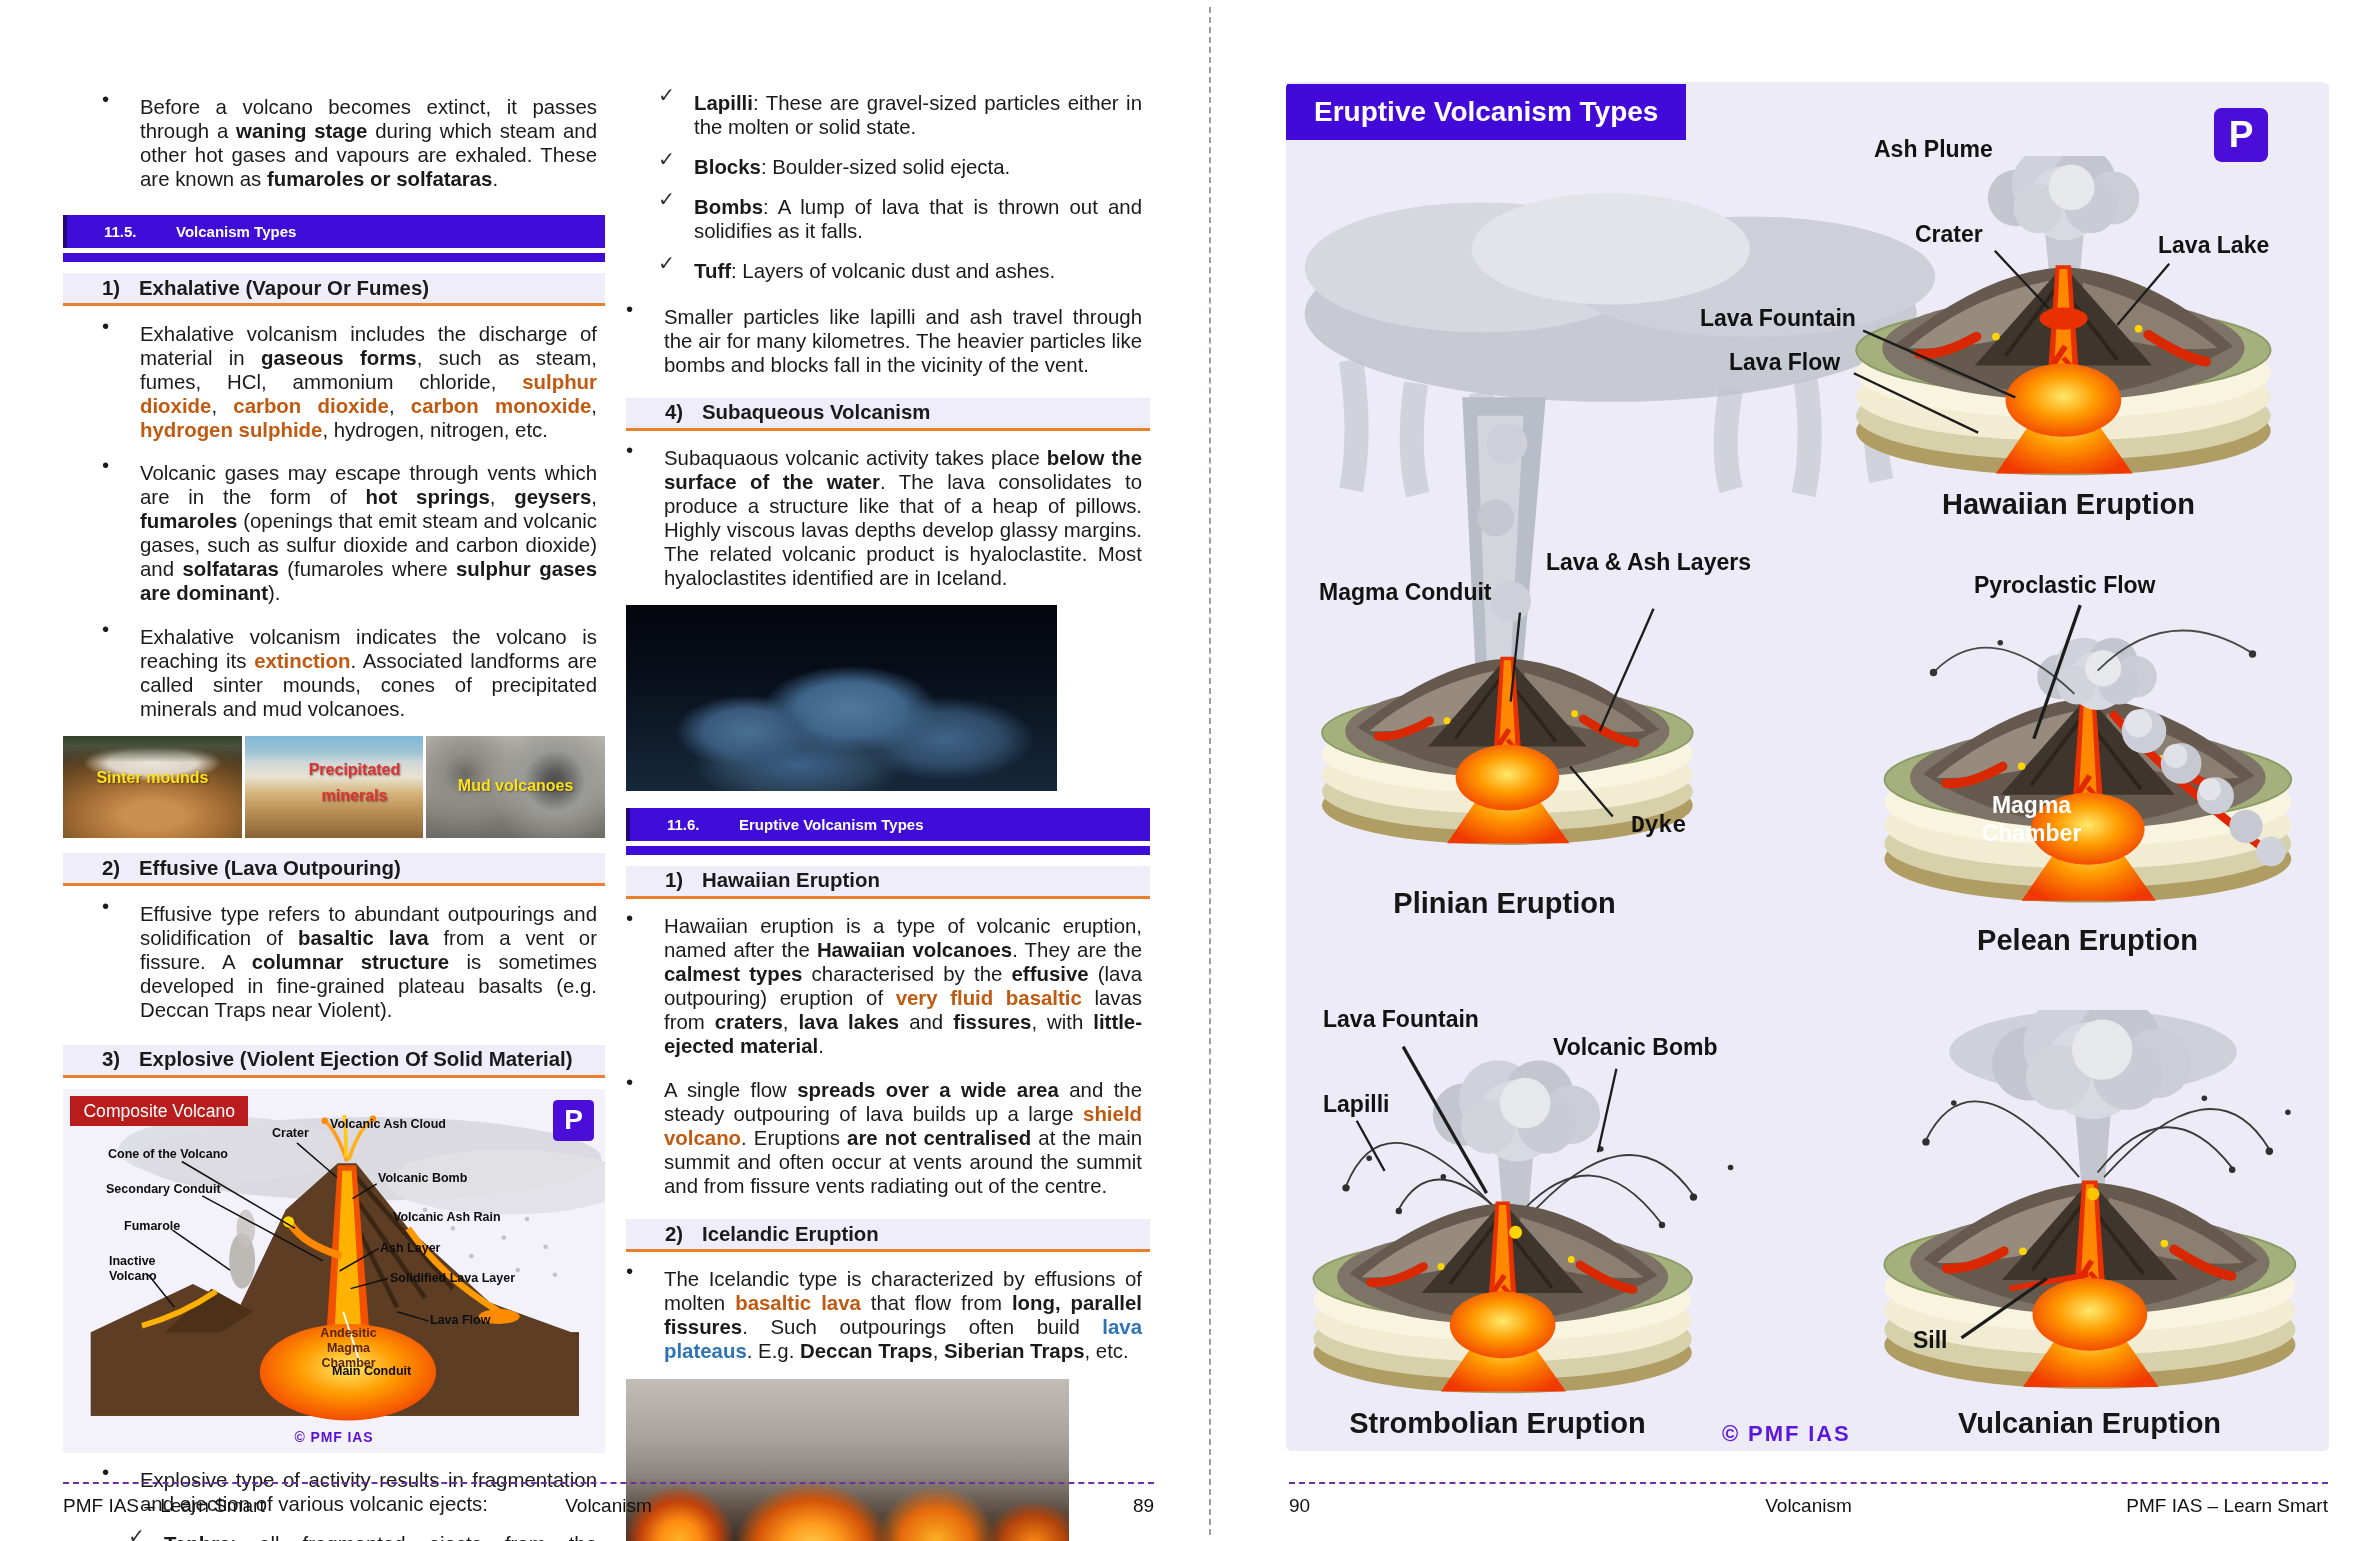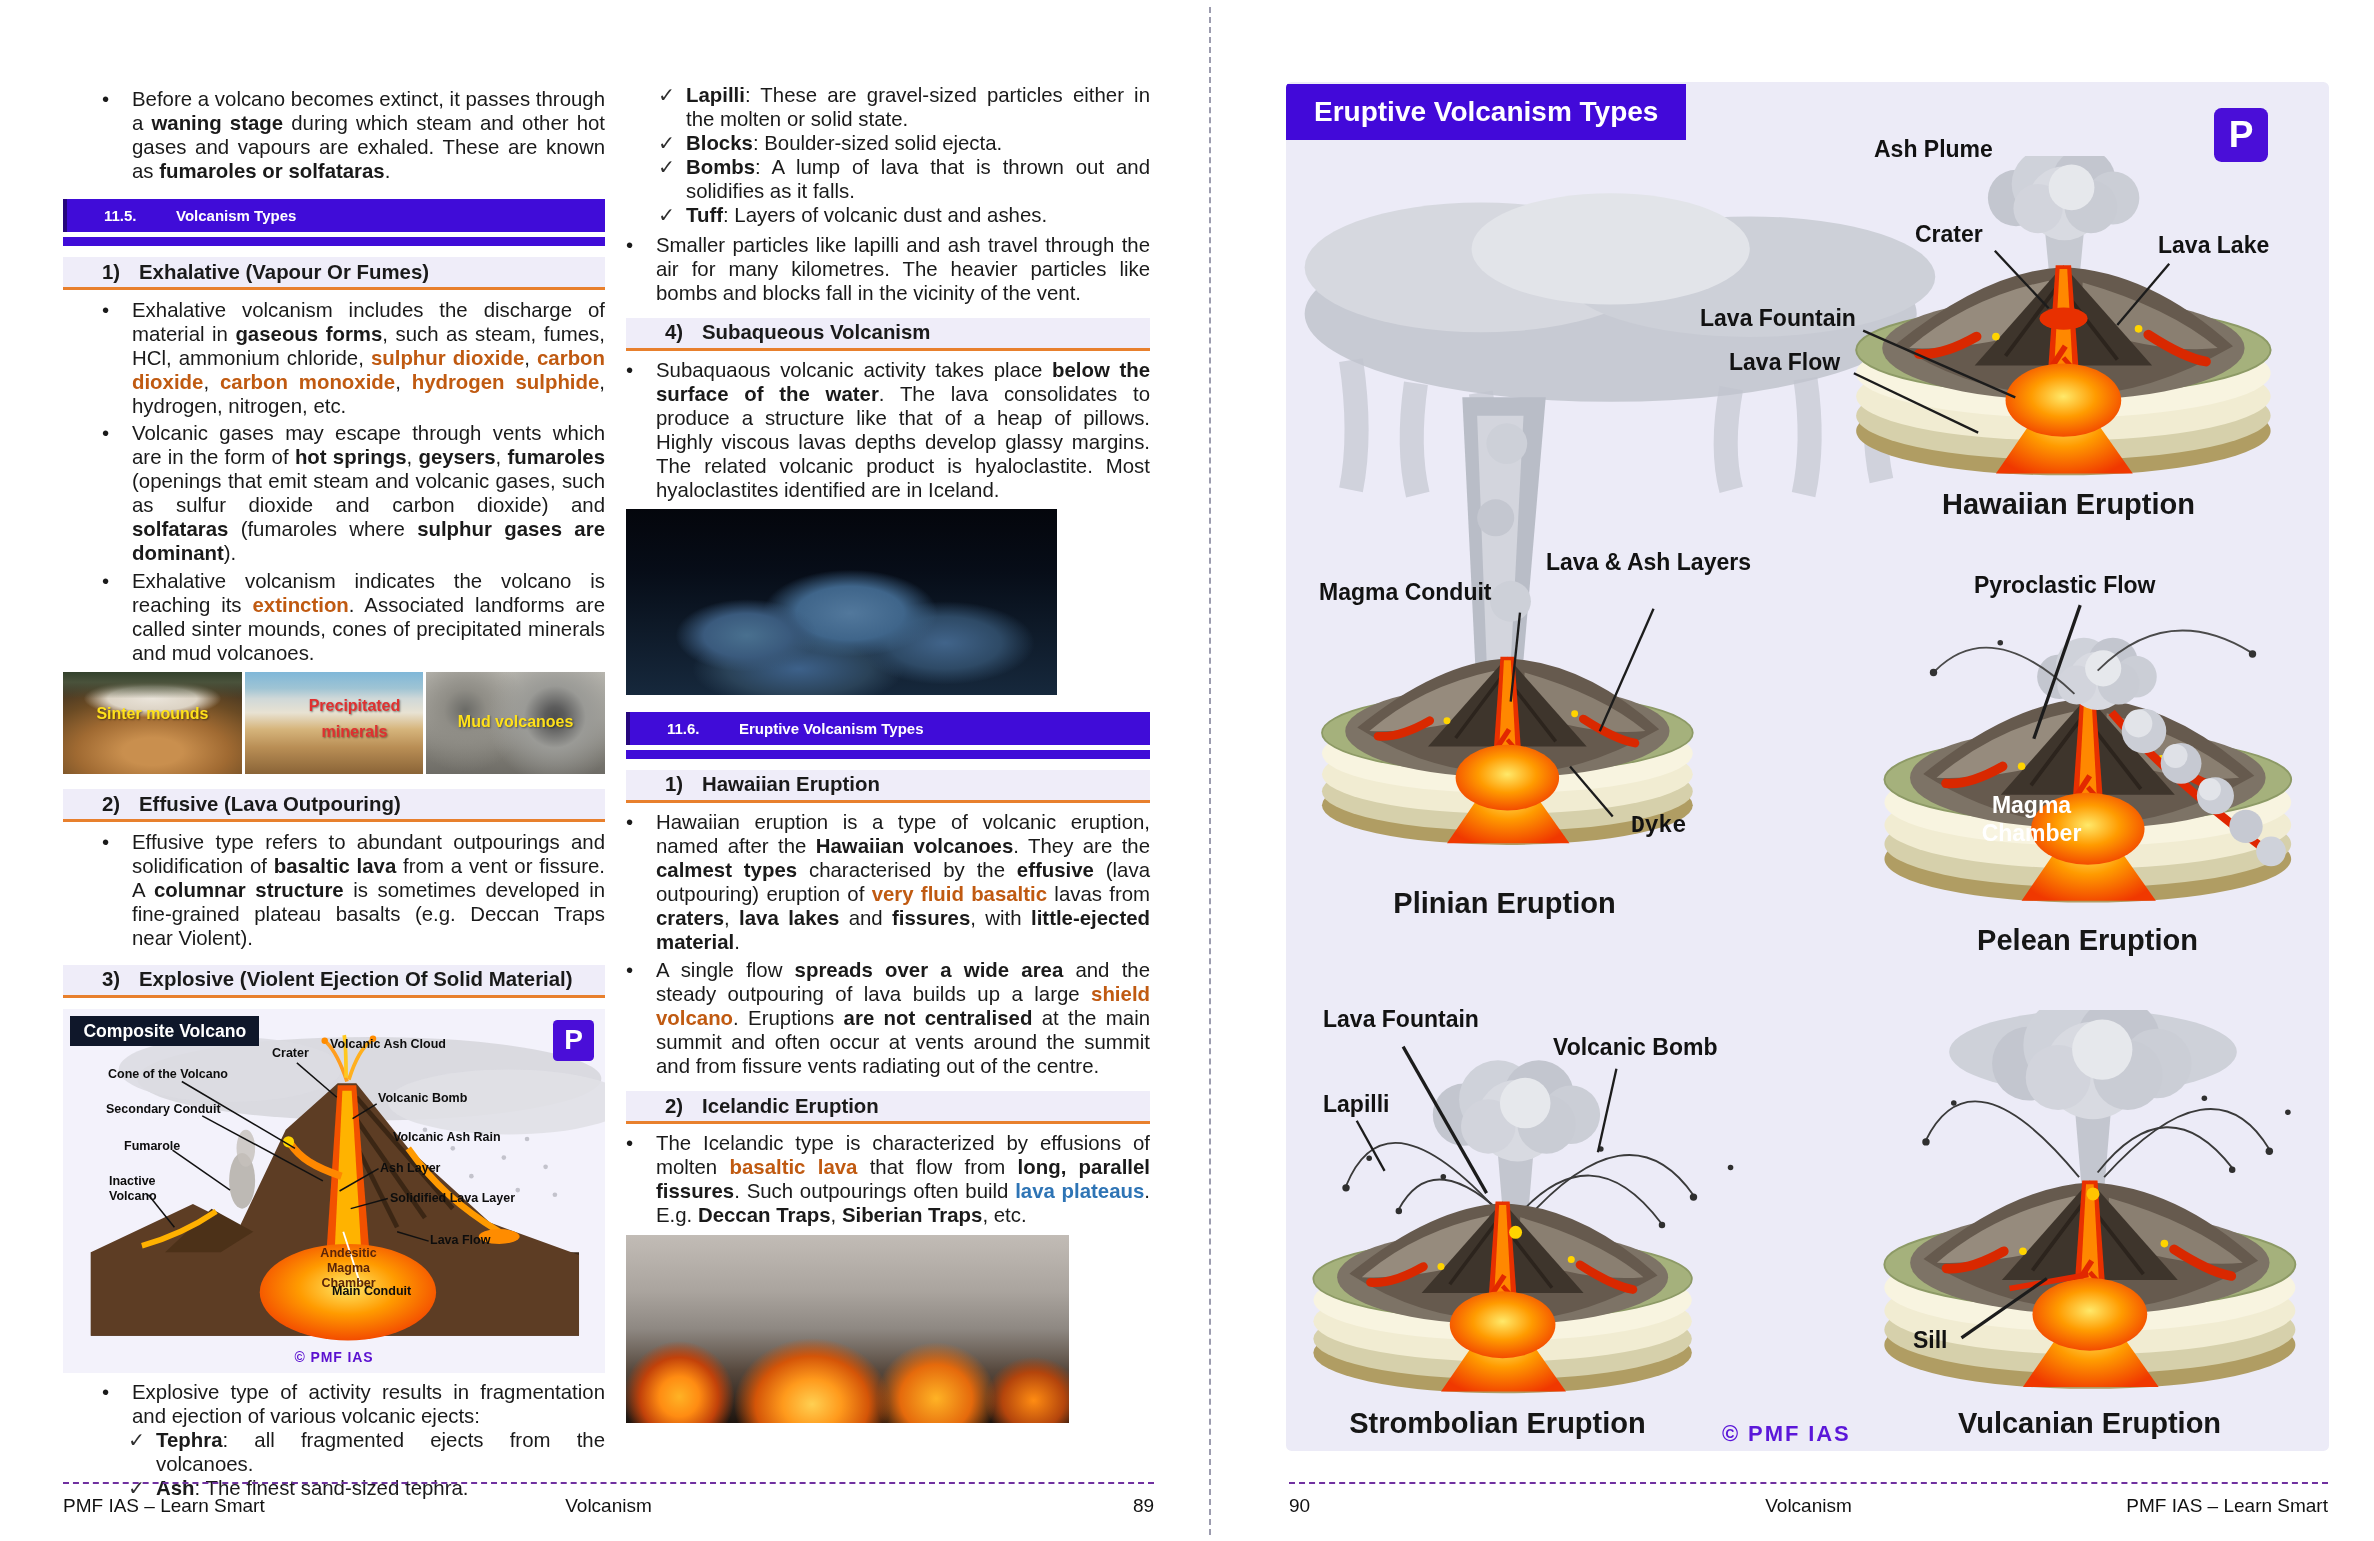--- a/index.html
+++ b/index.html
@@ -1,18 +1,18 @@
 <!DOCTYPE html>
 <html style="font-size:15px"><head>
 <meta charset="utf-8">
 <style>
   html,body{margin:0;padding:0;}
   body{width:2375px;height:1542px;position:relative;background:#ffffff;
        font-family:"Liberation Sans",sans-serif;color:#1a1a1a;overflow:hidden;}
-  p{margin:0;}
+  p{margin:8px;}
   .col{position:absolute;top:83px;}
   #col1{left:63px;width:542px;}
   #col2{left:626px;width:524px;}
 
   .bullet{display:flex;text-align:justify;font-size:20.4px;line-height:24px;margin-top:3.7px;}
   #col1 .bullet{padding-left:39px;}
   #col2 .bullet{padding-left:0;}
   .bullet>.mk{flex:0 0 30px;}
   .bullet>p{flex:1;}
   .check{display:flex;text-align:justify;font-size:20.4px;line-height:24px;}
@@ -57,21 +57,21 @@
      linear-gradient(180deg,#04060c 0%,#070d18 34%,#0d1826 60%,#16283c 100%);}
   .photo-fire{margin-top:7.4px;width:443px;height:188px;background:
      radial-gradient(ellipse 16% 38% at 12% 86%,#ffb325 0%,#ff8c12 28%,#c2420a 55%,rgba(0,0,0,0) 78%),
      radial-gradient(ellipse 22% 44% at 42% 90%,#ffd052 0%,#ff9a1c 30%,#d45508 58%,rgba(0,0,0,0) 80%),
      radial-gradient(ellipse 18% 40% at 70% 87%,#ffb325 0%,#e56a0c 45%,rgba(0,0,0,0) 75%),
      radial-gradient(ellipse 14% 30% at 92% 88%,#ff8c12 0%,#b4450c 50%,rgba(0,0,0,0) 78%),
      linear-gradient(180deg,#c2bcb6 0%,#aaa49e 30%,#8e8882 50%,#57493e 72%,#1d140e 100%);}
 
   .fig-composite{margin-top:11px;position:relative;width:542px;height:364px;background:#f3f2fb;}
   .fig-composite svg{position:absolute;left:0;top:0;z-index:1;}
-  .fc-title{position:absolute;left:7.4px;top:7.4px;background:#0f172a;color:#fff;font-weight:bold;
+  .fc-title{position:absolute;left:7.4px;top:7.4px;background:#b91c1c;color:#fff;font-weight:normal;
             font-size:17.6px;padding:4.6px 13px;z-index:3;}
   .fc-logo{position:absolute;right:11px;top:11px;width:41px;height:41px;border-radius:4.6px;
            background:#4a0ed8;color:#fff;display:flex;align-items:center;justify-content:center;
            font-size:28px;font-weight:bold;z-index:3;}
   .fc-label{position:absolute;font-size:12.5px;font-weight:bold;z-index:3;color:#0d0d0d;line-height:15px;}
   .fc-credit{position:absolute;left:0;right:0;bottom:7.4px;text-align:center;color:#5a10d0;
              font-weight:bold;font-size:14px;letter-spacing:0.9px;z-index:3;}
 
   .divider{position:absolute;left:1209px;top:7.4px;bottom:7.4px;border-left:2.8px dashed #9b9bae;}
 

